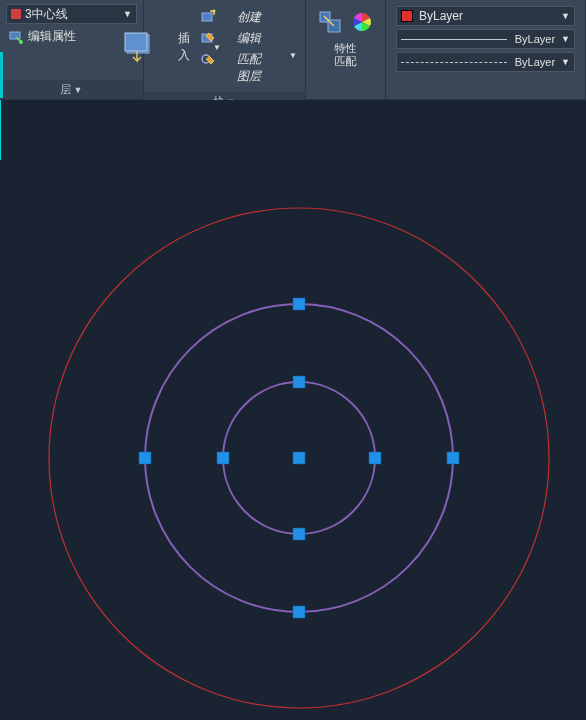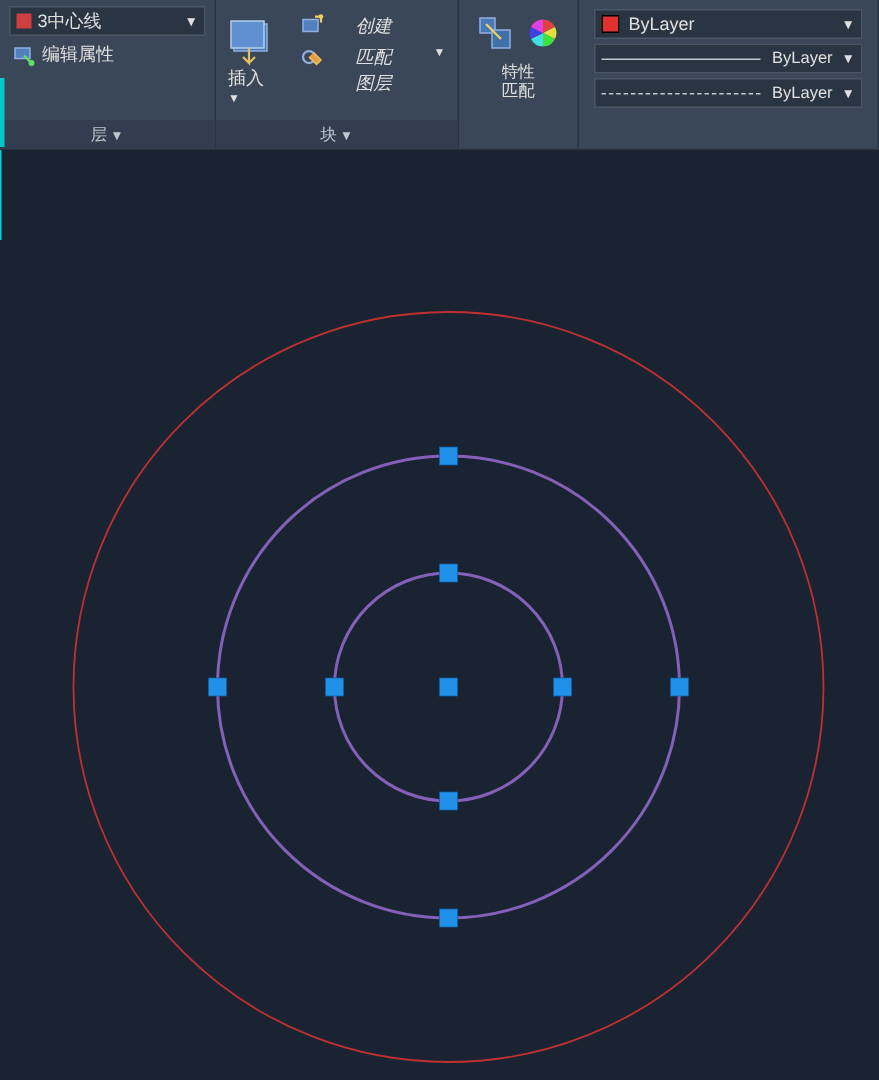--- a/index.html
+++ b/index.html
@@ -62,25 +62,27 @@
     }
     .icon-sm {
       width: 16px; height: 16px;
       display: inline-flex;
       align-items: center;
       justify-content: center;
     }
     .block-row { display: flex; gap: 4px; height: 100%; }
     .block-insert {
       display: flex;
-      flex-direction: column;
+      flex-direction: row;
+      align-items: center;
       justify-content: center;
       width: 44px;
       cursor: pointer;
       padding: 2px;
+      gap: 23px;
     }
     .block-insert-icon {
       width: 32px; height: 32px;
       display: flex;
       align-items: center;
       justify-content: center;
     }
     .block-actions {
       display: flex;
       flex-direction: column;
@@ -225,20 +227,29 @@
                   <rect x="2" y="4" width="10" height="8" fill="#5080c0" stroke="#90b0e0"></rect>
                   <path d="M10 2 L14 2 L14 6" stroke="#f0d060" stroke-width="1.5" fill="none"></path>
                   <circle cx="14" cy="2" r="1.5" fill="#f0d060"></circle>
                 </svg>
             </span>
             <span>创建</span>
           </div>
           <div class="block-action">
             <span class="icon-sm">
               <svg width="16" height="16">
+                  <rect x="2" y="4" width="10" height="8" fill="#5080c0" stroke="#90b0e0"></rect>
+                  <path d="M9 3 L14 8 L11 11 L6 6 Z" fill="#e0a040" stroke="#f0c060"></path>
+                </svg>
+            </span>
+            <span>编辑</span>
+          </div>
+          <div class="block-action">
+            <span class="icon-sm">
+              <svg width="16" height="16">
                   <circle cx="6" cy="8" r="4" fill="none" stroke="#90b0e0" stroke-width="1.5"></circle>
                   <path d="M9 5 L14 10 L11 13 L6 8" fill="#e0a040" stroke="#f0c060"></path>
                 </svg>
             </span>
             <span>匹配图层</span>
             <span style="font-size:8px;margin-left:2px">▼</span>
           </div>
         </div>
       </div>
     </div>

